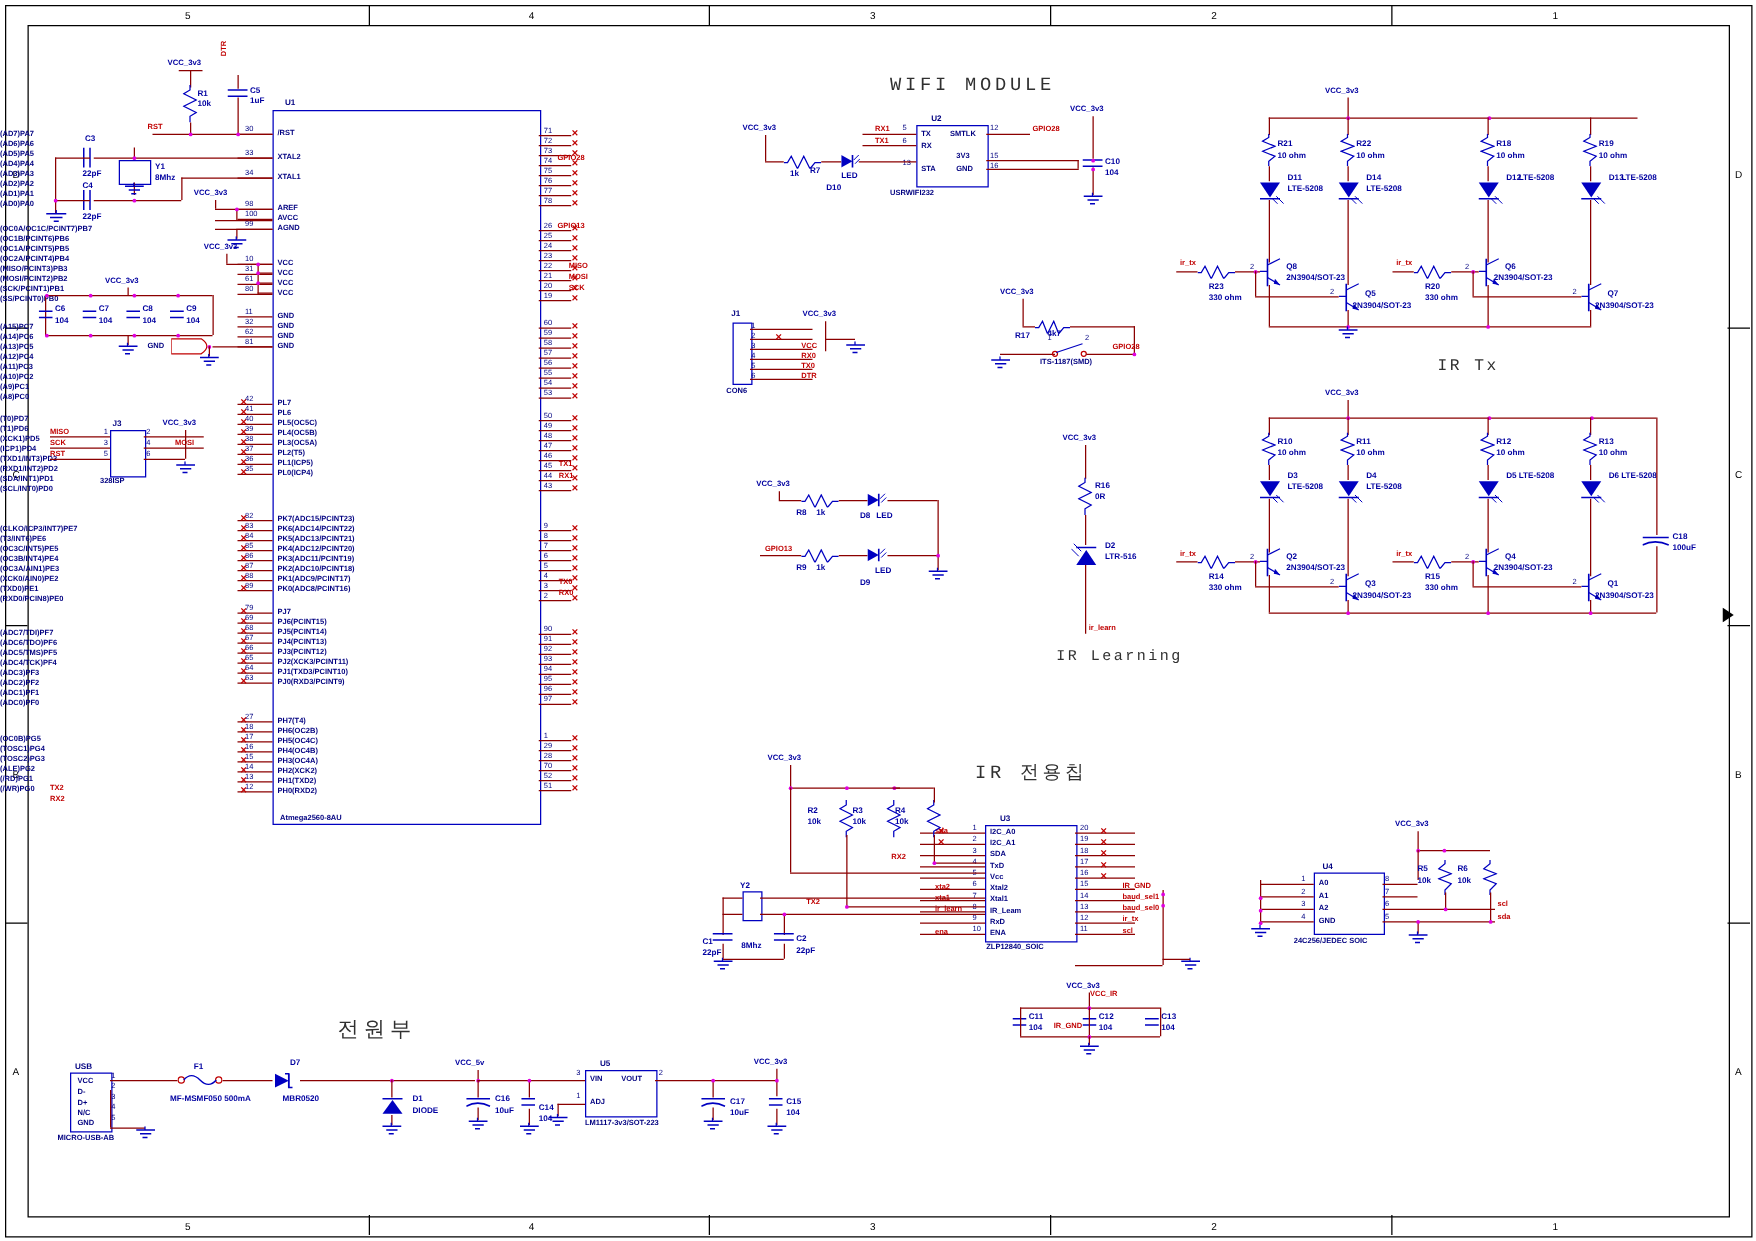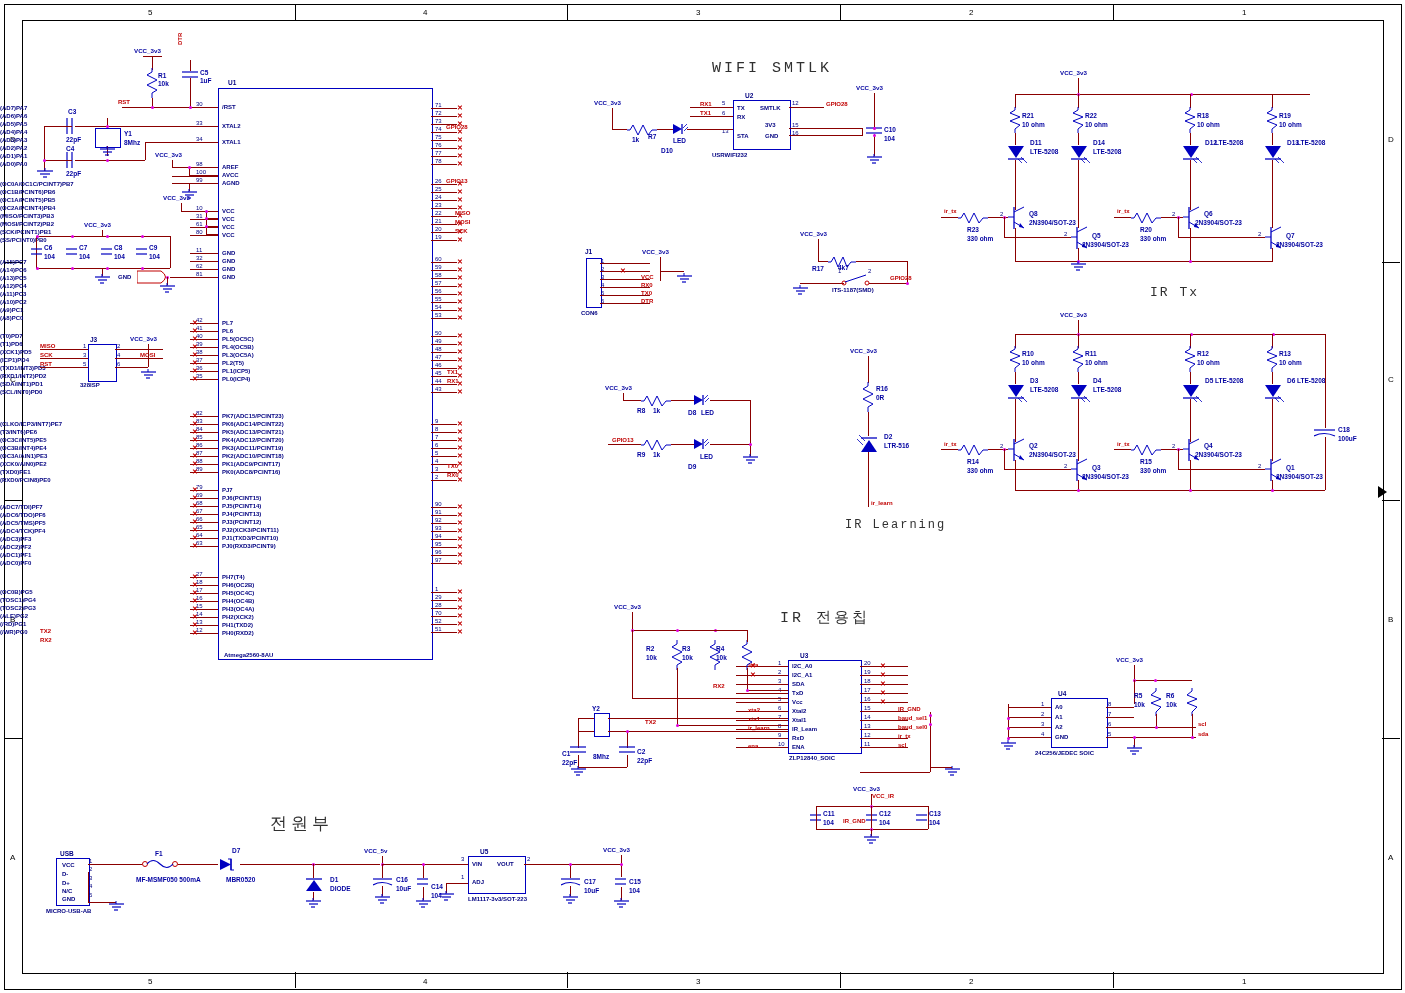--- a/index.html
+++ b/index.html
@@ -647,21 +647,21 @@
   <div class="abs t-net" style="left:140px;top:352px;">MOSI</div>
   <div class="abs t-pwr" style="left:130px;top:336px;">VCC_3v3</div>
   <div class="abs wv" style="left:148px;top:344px;height:23px;"></div>
   <svg class="abs" style="left:140px;top:369px;" width="17" height="12">
       <line x1="8" y1="0" x2="8" y2="3" stroke="#0000c0" stroke-width="1"></line>
       <line x1="1" y1="3" x2="16" y2="3" stroke="#0000c0" stroke-width="1.2"></line>
       <line x1="4" y1="6" x2="13" y2="6" stroke="#0000c0" stroke-width="1.2"></line>
       <line x1="6" y1="9" x2="10" y2="9" stroke="#0000c0" stroke-width="1.2"></line>
     </svg>
 
-  <div class="abs title-blk" style="left:712px;top:60px;">WIFI SMTLK</div>
+  <div class="abs title-blk" style="left:712px;top:60px;">WIFI MODULE</div>
   <div class="abs box" style="left:733px;top:100px;width:56px;height:48px;"></div>
   <div class="abs t-ref" style="left:745px;top:92px;">U2</div>
   <div class="abs t-pn" style="left:712px;top:152px;font-size:6px;color:#000080;font-weight:bold;">USRWIFI232</div>
   <div class="abs t-pin" style="left:737px;top:105px;">TX</div>
   <div class="abs t-pin" style="left:737px;top:114px;">RX</div>
   <div class="abs t-pin" style="left:737px;top:133px;">STA</div>
   <div class="abs t-pin" style="left:760px;top:105px;">SMTLK</div>
   <div class="abs t-pin" style="left:765px;top:122px;">3V3</div>
   <div class="abs t-pin" style="left:765px;top:133px;">GND</div>
   <div class="abs t-pn" style="left:722px;top:100px;color:#000080;">5</div>

